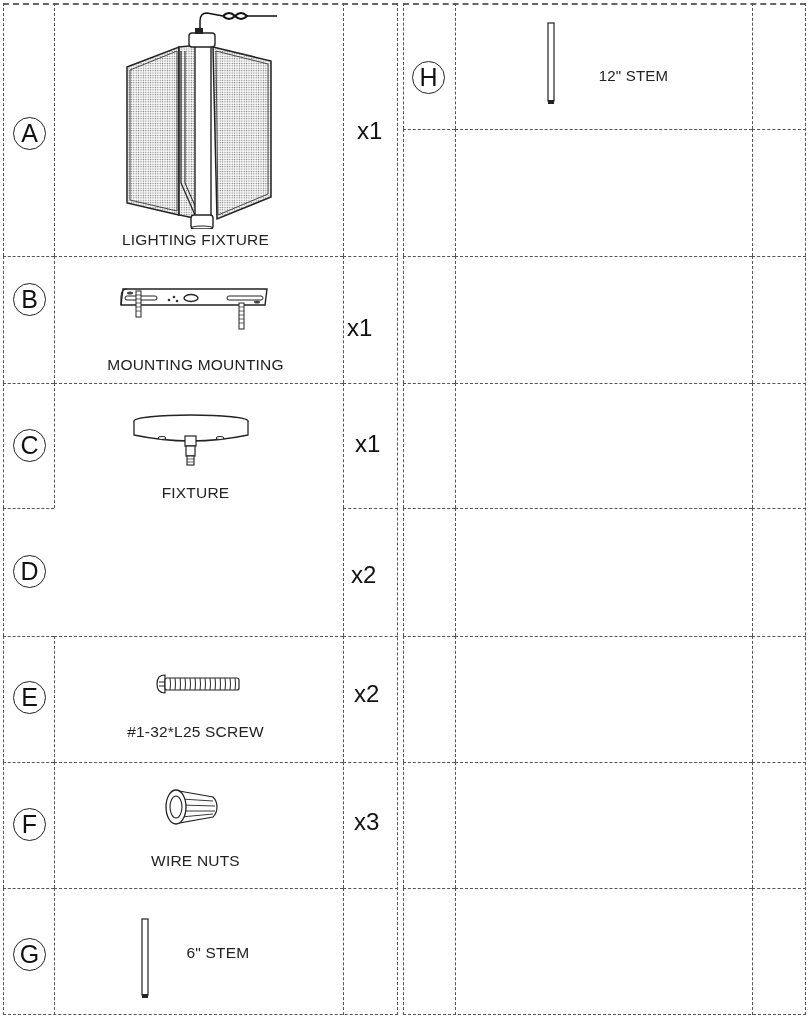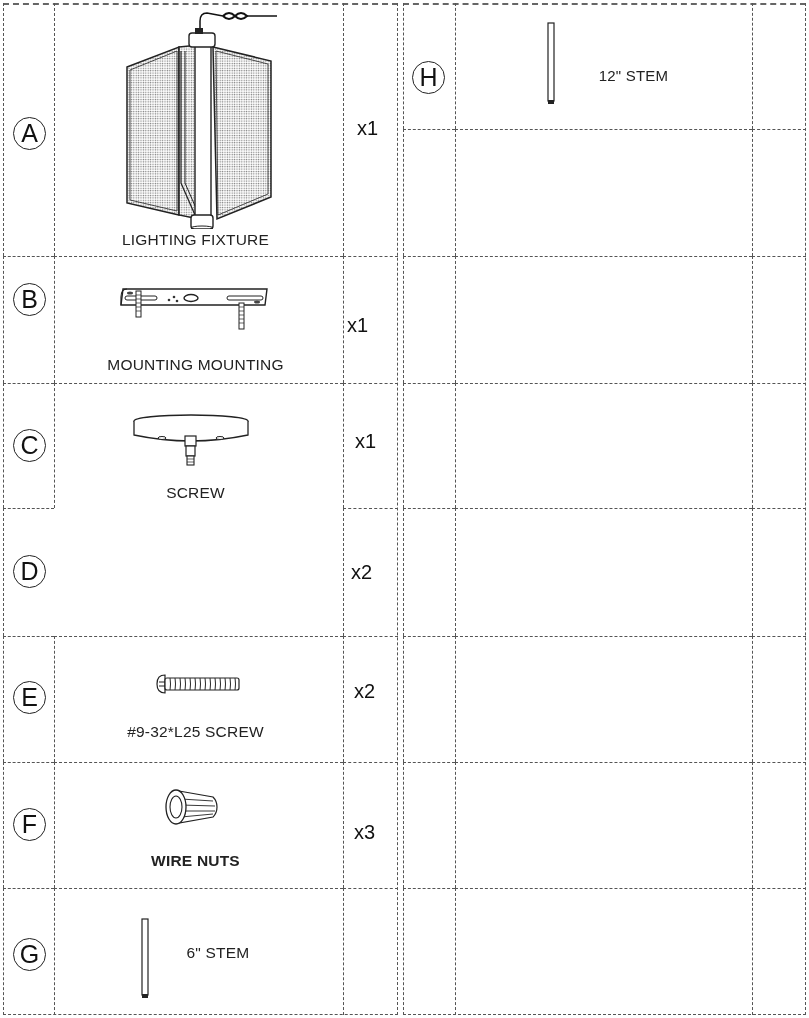--- a/index.html
+++ b/index.html
@@ -11,21 +11,21 @@
   .row { position:absolute; left:0; right:0; }
   .cell { position:absolute; top:0; bottom:0;
           border-left:1px dashed #555; border-top:1px dashed #555; box-sizing:border-box; }
   .tbl .edge-r { position:absolute; top:0; bottom:0; right:0; border-right:1px dashed #555; }
   .tbl .edge-b { position:absolute; left:0; right:0; bottom:0; border-bottom:1px dashed #555; }
   .tbl .edge-t { position:absolute; left:0; right:0; top:0; border-top:2px dashed #666; }
   .letter-badge { position:absolute; width:33px; height:33px; border:1.3px solid #222; border-radius:50%;
           display:flex; align-items:center; justify-content:center;
           font-size:25px; line-height:1; color:#111; box-sizing:border-box; }
   .part-label { position:absolute; left:0; right:7px; text-align:center; font-size:15.5px; color:#222; letter-spacing:0.2px; }
-  .qty { position:absolute; font-size:20px; color:#111; }
+  .qty { position:absolute; font-size:24px; color:#111; }
   .illus { position:absolute; }
 </style>
 </head>
 <body>
 
 <div class="tbl tbl-left">
   <div class="edge-t"></div>
 
   <div class="row" style="top:0;height:253px;">
     <div class="cell" style="left:0;width:51px;border-top:none;">
@@ -113,21 +113,21 @@
         <ellipse cx="60" cy="9" rx="57" ry="6" fill="#fff" stroke="#222" stroke-width="1.3"></ellipse>
         <path d="M3 9 L3 23 Q60 35 117 23 L117 9" fill="#fff" stroke="#222" stroke-width="1.3"></path>
         <ellipse cx="31" cy="26" rx="4" ry="1.5" fill="#fff" stroke="#222" stroke-width="1"></ellipse>
         <ellipse cx="89" cy="26" rx="4" ry="1.5" fill="#fff" stroke="#222" stroke-width="1"></ellipse>
         <rect x="54" y="24" width="11" height="10" fill="#fff" stroke="#222" stroke-width="1.2"></rect>
         <rect x="55" y="34" width="9" height="10" fill="#fff" stroke="#222" stroke-width="1.2"></rect>
         <rect x="56" y="44" width="7" height="9" fill="#fff" stroke="#222" stroke-width="1.1"></rect>
         <line x1="56" y1="47" x2="63" y2="47" stroke="#222" stroke-width="0.7"></line>
           <line x1="56" y1="50" x2="63" y2="50" stroke="#222" stroke-width="0.7"></line>
       </svg>
-      <div class="part-label" style="top:100px;">SCREW</div>
+      <div class="part-label" style="top:100px;">FIXTURE</div>
     </div>
     <div class="cell" style="left:340px;width:55px;">
       <div class="qty" style="left:11px;top:46px;">x1</div>
     </div>
   </div>
 
   <div class="row" style="top:505px;height:128px;">
     <div class="cell" style="left:0;width:51px;">
       <div class="letter-badge" style="left:9px;top:46px;">D</div>
     </div>
@@ -155,47 +155,47 @@
             <path d="M45 6 q1 6 0 12"></path>
             <path d="M50 6 q1 6 0 12"></path>
           <path d="M55 6 q1 6 0 12"></path>
             <path d="M60 6 q1 6 0 12"></path>
             <path d="M65 6 q1 6 0 12"></path>
             <path d="M70 6 q1 6 0 12"></path>
           <path d="M75 6 q1 6 0 12"></path>
             <path d="M80 6 q1 6 0 12"></path>
         </g>
       </svg>
-      <div class="part-label" style="top:86px;">#9-32*L25 SCREW</div>
+      <div class="part-label" style="top:86px;">#1-32*L25 SCREW</div>
     </div>
     <div class="cell" style="left:340px;width:55px;">
       <div class="qty" style="left:10px;top:43px;">x2</div>
     </div>
   </div>
 
   <div class="row" style="top:759px;height:126px;">
     <div class="cell" style="left:0;width:51px;">
       <div class="letter-badge" style="left:9px;top:45px;">F</div>
     </div>
-    <div class="cell" style="left:51px;width:289px;font-weight:bold;">
+    <div class="cell" style="left:51px;width:289px;">
       <svg class="illus" style="left:108px;top:24px;" width="58" height="40" viewBox="0 0 58 40">
         <path d="M16 4 L50 10 Q54 14 54 20 Q54 26 50 30 L16 36 Z" fill="#fff" stroke="#222" stroke-width="1.2"></path>
         <g stroke="#222" stroke-width="0.9" fill="none">
           <path d="M18 12 L50 14"></path>
             <path d="M18 18 L52 19"></path>
             <path d="M18 24 L52 24"></path>
             <path d="M18 30 L50 27"></path>
         </g>
         <ellipse cx="13" cy="20" rx="10" ry="17" fill="#fff" stroke="#222" stroke-width="1.3"></ellipse>
         <ellipse cx="13" cy="20" rx="6" ry="11" fill="#fff" stroke="#222" stroke-width="1.1"></ellipse>
       </svg>
       <div class="part-label" style="top:89px;">WIRE NUTS</div>
     </div>
     <div class="cell" style="left:340px;width:55px;">
-      <div class="qty" style="left:10px;top:58px;">x3</div>
+      <div class="qty" style="left:10px;top:45px;">x3</div>
     </div>
   </div>
 
   <div class="row" style="top:885px;height:127px;">
     <div class="cell" style="left:0;width:51px;">
       <div class="letter-badge" style="left:9px;top:49px;">G</div>
     </div>
     <div class="cell" style="left:51px;width:289px;">
       <svg class="illus" style="left:85px;top:29px;" width="10" height="82" viewBox="0 0 10 82">
         <rect x="2" y="1" width="6" height="76" fill="#fff" stroke="#222" stroke-width="1.2"></rect>

